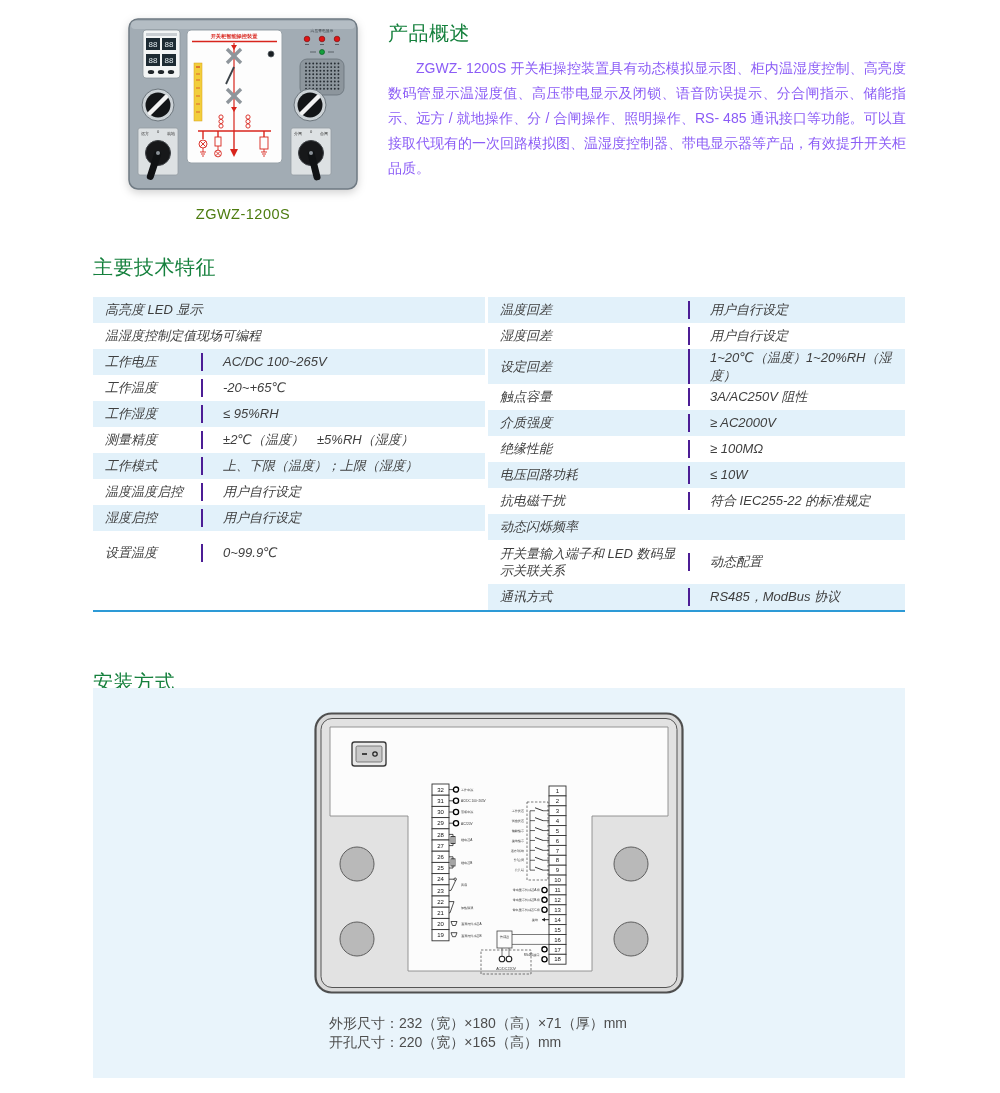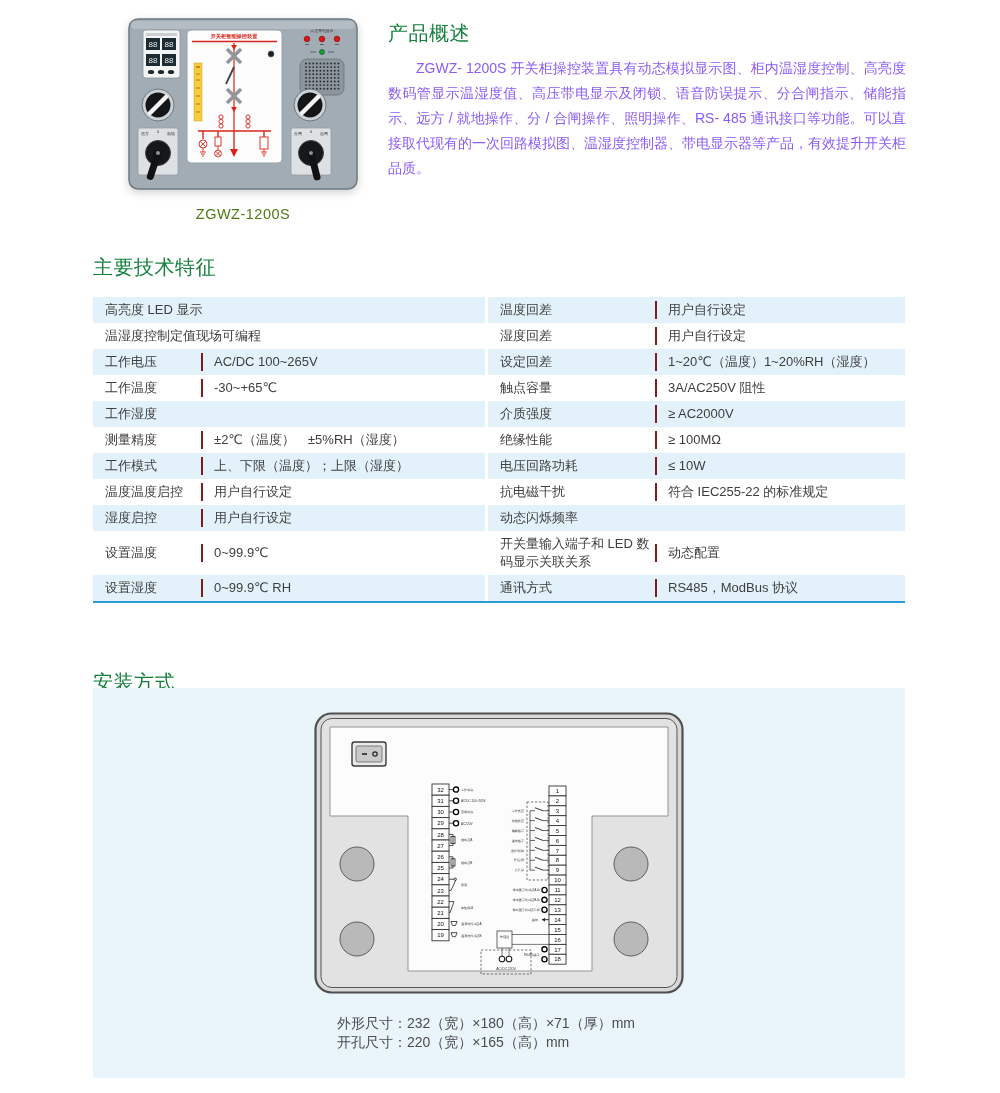--- a/index.html
+++ b/index.html
@@ -18,33 +18,33 @@
 
   
   #specs-heading{left:93px;top:254px;}
   #spec-area{position:absolute;left:93px;top:297px;width:812px;}
   #spec-tables{display:flex;gap:3px;}
   #spec-left{width:392px;}
   #spec-right{width:417px;}
   .spec-row{display:flex;align-items:center;min-height:26px;font-size:13px;color:#3e3e3e;}
   .spec-row.blue{background:#e2f1fa;}
   .spec-row.tall{min-height:44px;}
-  .cell{box-sizing:border-box;line-height:1.35;}
+  .cell{box-sizing:border-box;line-height:1.35;font-style:italic;}
   .cell.label{padding-left:12px;flex-shrink:0;}
   #spec-left .cell.label{width:108px;}
-  #spec-right .cell.label{width:167px;padding-right:4px;}
-  .cell.value{flex:1;border-left:2px solid #7f1d1d;padding-left:11px;padding-right:4px;}
+  #spec-right .cell.label{width:200px;padding-right:4px;}
+  .cell.value{flex:1;border-left:2px solid #4c1d95;padding-left:20px;padding-right:4px;}
   .cell.span{flex:1;padding-left:12px;}
   #spec-bottom-border{height:2px;background:#2d9ad6;width:812px;}
 
   
   #install-heading{left:93px;top:669px;}
   #install-panel{position:absolute;left:93px;top:688px;width:812px;height:390px;background:#e9f4fb;}
   #device-rear{position:absolute;left:221px;top:24px;width:370px;height:282px;}
-  #install-dims{position:absolute;left:244px;top:326px;font-size:14px;line-height:19px;color:#4d4d4d;}
+  #install-dims{position:absolute;left:236px;top:326px;font-size:14px;line-height:19px;color:#4d4d4d;}
   svg text{font-family:"Liberation Sans","DejaVu Sans",sans-serif;}
 </style>
 </head>
 <body>
 
 <div id="page">
 
   <svg id="device-front" viewBox="0 0 230 172">
     <rect x="1" y="1" width="228" height="170" rx="9" fill="#a2acb4" stroke="#6f7a83" stroke-width="1.5"></rect>
     <rect x="3" y="3" width="224" height="8" rx="4" fill="#b4bdc4"></rect>
@@ -283,48 +283,45 @@
           </div>
           <div class="spec-row">
             <div class="cell span">温湿度控制定值现场可编程</div>
           </div>
           <div class="spec-row blue">
             <div class="cell label">工作电压</div>
             <div class="cell value">AC/DC 100~265V</div>
           </div>
           <div class="spec-row">
             <div class="cell label">工作温度</div>
-            <div class="cell value">-30~+65℃</div>
+            <div class="cell value">-20~+65℃</div>
           </div>
           <div class="spec-row blue">
             <div class="cell label">工作湿度</div>
+            <div class="cell value">≤ 95%RH</div>
           </div>
           <div class="spec-row">
             <div class="cell label">测量精度</div>
             <div class="cell value">±2℃（温度）　±5%RH（湿度）</div>
           </div>
           <div class="spec-row blue">
             <div class="cell label">工作模式</div>
             <div class="cell value">上、下限（温度）；上限（湿度）</div>
           </div>
           <div class="spec-row">
             <div class="cell label">温度温度启控</div>
             <div class="cell value">用户自行设定</div>
           </div>
           <div class="spec-row blue">
             <div class="cell label">湿度启控</div>
             <div class="cell value">用户自行设定</div>
           </div>
           <div class="spec-row tall">
             <div class="cell label">设置温度</div>
             <div class="cell value">0~99.9℃</div>
-          </div>
-          <div class="spec-row blue">
-            <div class="cell label">设置湿度</div>
-            <div class="cell value">0~99.9℃ RH</div>
           </div>
         </div>
       <div id="spec-right">
           <div class="spec-row blue">
             <div class="cell label">温度回差</div>
             <div class="cell value">用户自行设定</div>
           </div>
           <div class="spec-row">
             <div class="cell label">湿度回差</div>
             <div class="cell value">用户自行设定</div>

